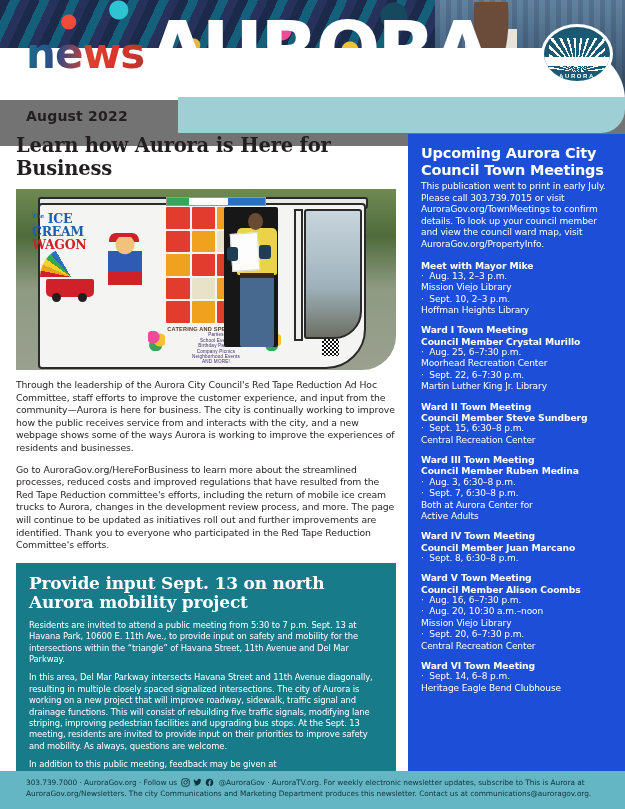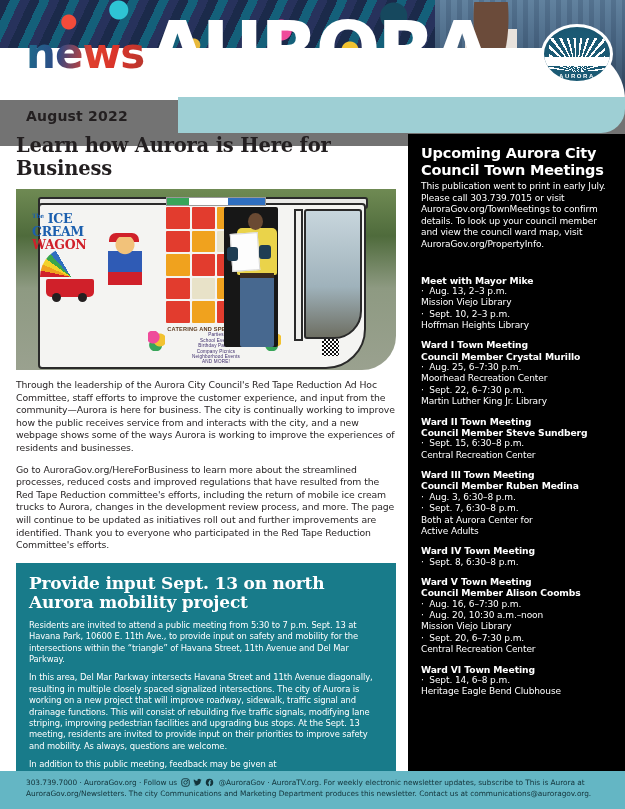--- a/index.html
+++ b/index.html
@@ -215,31 +215,31 @@
   .teal-para {
     font-family: "DejaVu Sans", sans-serif;
     font-size: 8.4px; line-height: 11.4px; color: #ffffff;
     margin-bottom: 7px; letter-spacing: -.1px;
   }
   .teal-para:last-child { margin-bottom: 0; }
 
   
   .sidebar {
     position: absolute; left: 408px; top: 0; width: 217px;
-    min-height: 637px; background: #000000; color: #ffffff;
+    min-height: 637px; background: #1d4ed8; color: #ffffff;
     padding: 11px 13px 14px 13px;
   }
   .sb-title {
     font-family: "DejaVu Sans", sans-serif; font-weight: 700;
     font-size: 14.5px; line-height: 16.5px; letter-spacing: -.2px; color: #ffffff;
     margin-bottom: 3px;
   }
   .sb-intro {
     font-family: "DejaVu Sans", sans-serif;
-    font-size: 9px; line-height: 11.6px; color: #ffffff; margin-bottom: 24px;
+    font-size: 9px; line-height: 11.6px; color: #ffffff; margin-bottom: 9px;
     letter-spacing: -.1px;
   }
   .mtg { margin-bottom: 8px; }
   .mtg-head {
     font-family: "DejaVu Sans", sans-serif; font-weight: 700;
     font-size: 9.2px; line-height: 11.3px; color: #ffffff; letter-spacing: -.1px;
   }
   .mtg-line {
     font-family: "DejaVu Sans", sans-serif;
     font-size: 9px; line-height: 11.4px; color: #ffffff; letter-spacing: -.1px;
@@ -395,20 +395,21 @@
           <div class="mtg">
             <div class="mtg-head">Ward III Town Meeting</div>
             <div class="mtg-head">Council Member Ruben Medina</div>
             <div class="mtg-line bullet">Aug. 3, 6:30–8 p.m.</div>
             <div class="mtg-line bullet">Sept. 7, 6:30–8 p.m.</div>
             <div class="mtg-line">Both at Aurora Center for</div>
             <div class="mtg-line">Active Adults</div>
           </div>
           <div class="mtg">
             <div class="mtg-head">Ward IV Town Meeting</div>
+            <div class="mtg-head">Council Member Juan Marcano</div>
             <div class="mtg-line bullet">Sept. 8, 6:30–8 p.m.</div>
           </div>
           <div class="mtg">
             <div class="mtg-head">Ward V Town Meeting</div>
             <div class="mtg-head">Council Member Alison Coombs</div>
             <div class="mtg-line bullet">Aug. 16, 6–7:30 p.m.</div>
             <div class="mtg-line bullet">Aug. 20, 10:30 a.m.–noon</div>
             <div class="mtg-line">Mission Viejo Library</div>
             <div class="mtg-line bullet">Sept. 20, 6–7:30 p.m.</div>
             <div class="mtg-line">Central Recreation Center</div>

